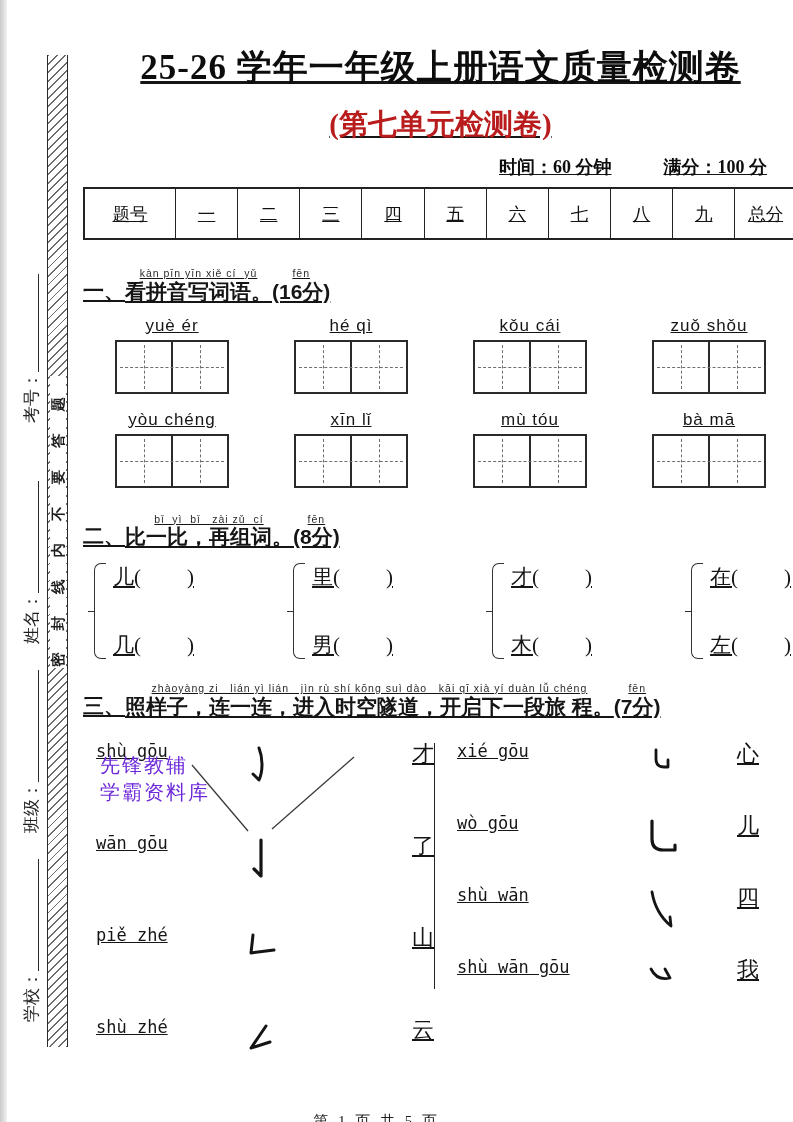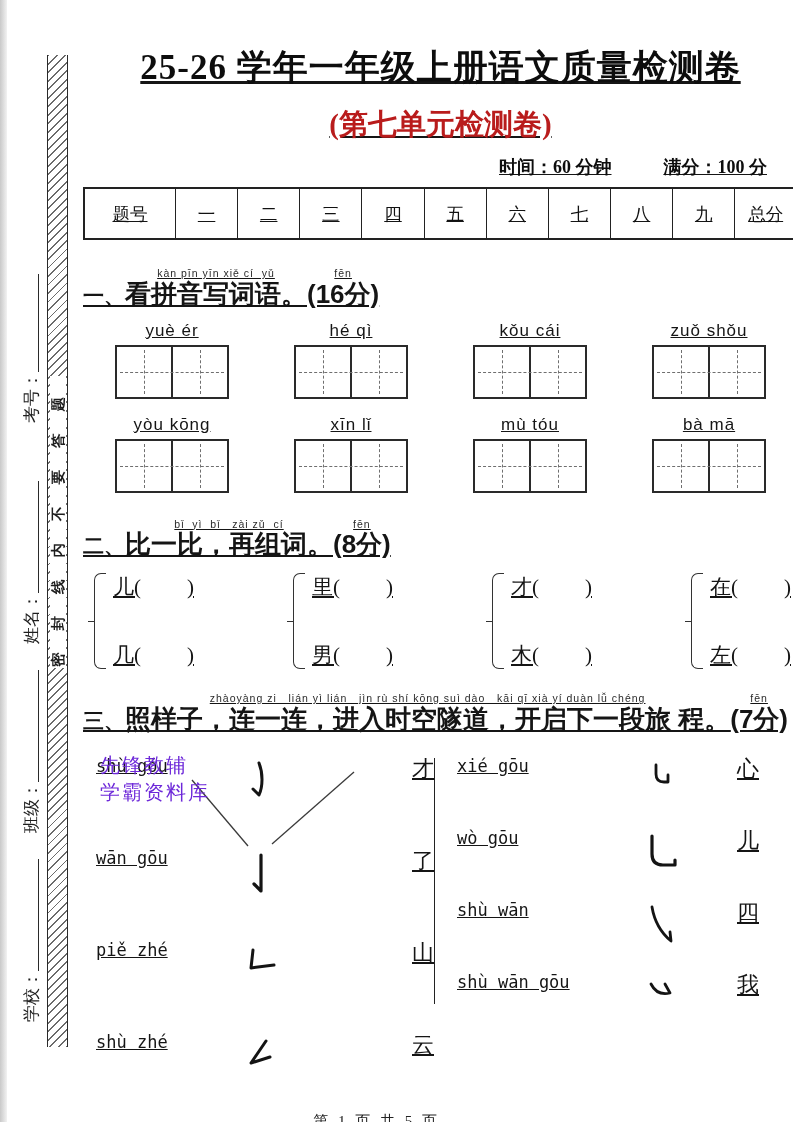--- a/index.html
+++ b/index.html
@@ -55,21 +55,21 @@
   .score-table td{
     border:1.4px solid #222;height:33px;text-align:center;vertical-align:middle;padding:8px;
   }
   .score-table tr td:first-child{width:74px;}
   .score-table{border:2.2px solid #222;}
   
   .sec-heading{display:flex;align-items:flex-end;margin-left:3px;line-height:1;}
   .h-prefix{font-size:21px;font-weight:bold;padding-bottom:1px;}
   .h-part{display:flex;flex-direction:column;align-items:center;}
   .h-pinyin{font-size:10.5px;color:#2a2a2a;letter-spacing:1px;white-space:pre;margin-bottom:2px;}
-  .h-text{font-size:26px;font-weight:bold;white-space:pre;}
+  .h-text{font-size:21px;font-weight:bold;white-space:pre;}
   
   .words-row{display:flex;justify-content:space-between;margin:14px 36px 0 36px;}
   .word-group{display:flex;flex-direction:column;align-items:center;width:112px;}
   .word-pinyin{font-size:17px;letter-spacing:1px;margin-bottom:4px;white-space:nowrap;}
   .tzg{display:flex;border:2px solid #2a2a2a;position:relative;background:#fff;}
   .tzg::after{content:"";position:absolute;left:3px;right:3px;top:50%;border-top:1.2px dashed #6f6f6f;}
   .tzg-cell{width:54px;height:50px;position:relative;}
   .tzg-cell + .tzg-cell{border-left:2px solid #2a2a2a;}
   .tzg-cell::before{content:"";position:absolute;top:3px;bottom:3px;left:50%;border-left:1.2px dashed #6f6f6f;}
   
@@ -201,21 +201,21 @@
         <div class="word-pinyin">zuǒ shǒu</div>
         <div class="tzg">
             <div class="tzg-cell"></div>
             <div class="tzg-cell"></div>
           </div>
       </div>
     </div>
 
     <div class="words-row" style="margin-top:16px">
       <div class="word-group">
-        <div class="word-pinyin">yòu kōng</div>
+        <div class="word-pinyin">yòu chéng</div>
         <div class="tzg">
             <div class="tzg-cell"></div>
             <div class="tzg-cell"></div>
           </div>
       </div>
       <div class="word-group">
         <div class="word-pinyin">xīn  lǐ</div>
         <div class="tzg">
             <div class="tzg-cell"></div>
             <div class="tzg-cell"></div>

